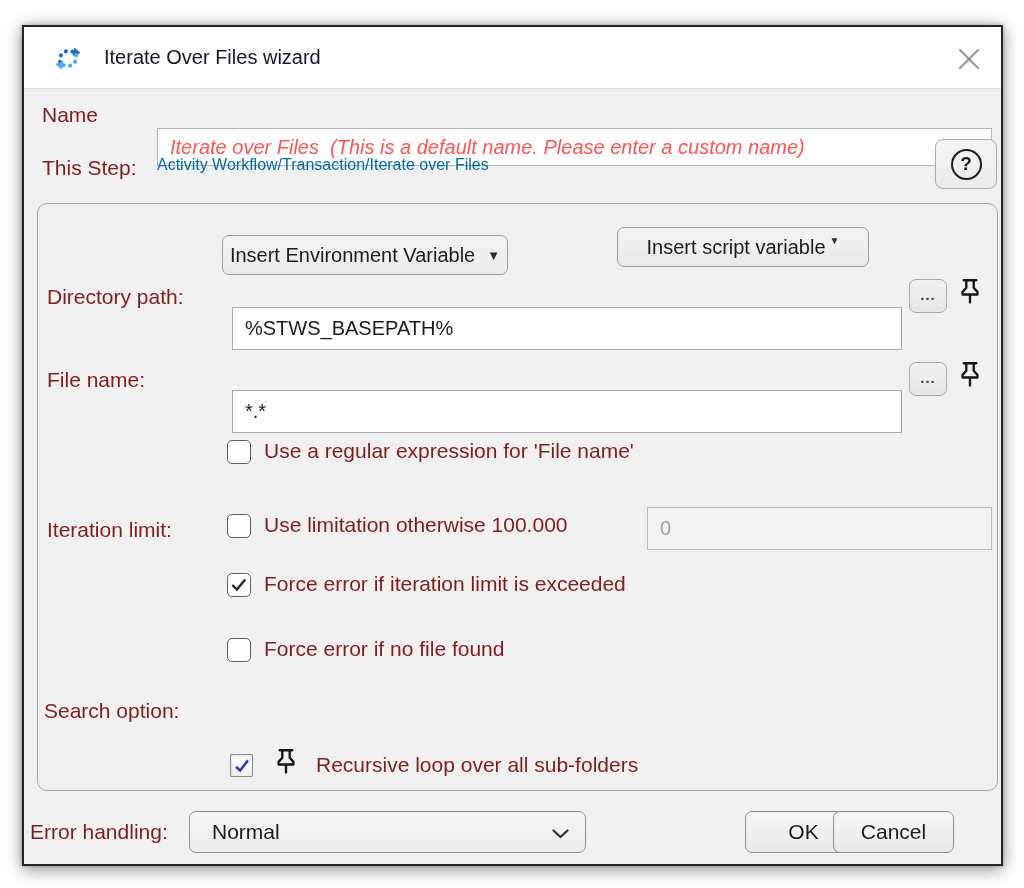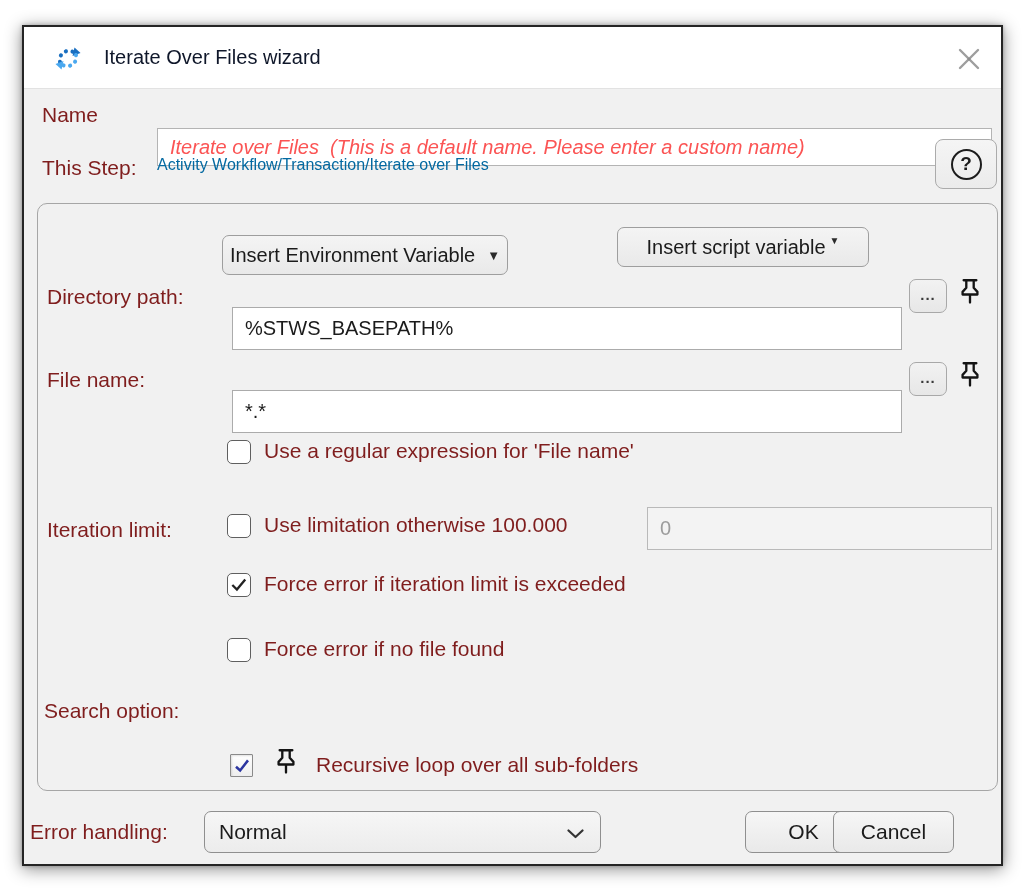--- a/index.html
+++ b/index.html
@@ -86,23 +86,23 @@
   }
 
   .disabled-input {
     position:absolute; background:#f3f3f3; border:1.5px solid #b9b9b9;
     font-size:20px; color:#9c9c9c; padding:0 12px;
     display:flex; align-items:center;
   }
 
   
   .combo {
-    position:absolute; left:180px; top:784px; width:397px; height:42px;
+    position:absolute; left:165px; top:784px; width:397px; height:42px;
     background:linear-gradient(#f6f6f6,#ececec); border:1.5px solid #8f8f8f; border-radius:7px;
-    display:flex; align-items:center; padding:0 14px; font-size:21px; color:#1b1b1b; cursor:pointer;
+    display:flex; align-items:center; padding:0 22px; font-size:21px; color:#1b1b1b; cursor:pointer;
   }
   .combo .chev { position:absolute; right:16px; top:17px; }
   .footer-btn {
     position:absolute; top:784px; height:42px;
     background:linear-gradient(#f6f6f6,#e9e9e9); border:1.5px solid #8f8f8f; border-radius:7px;
     font-size:21px; color:#1b1b1b; display:flex; align-items:center; justify-content:center; cursor:pointer;
   }
 </style>
 </head>
 <body>

